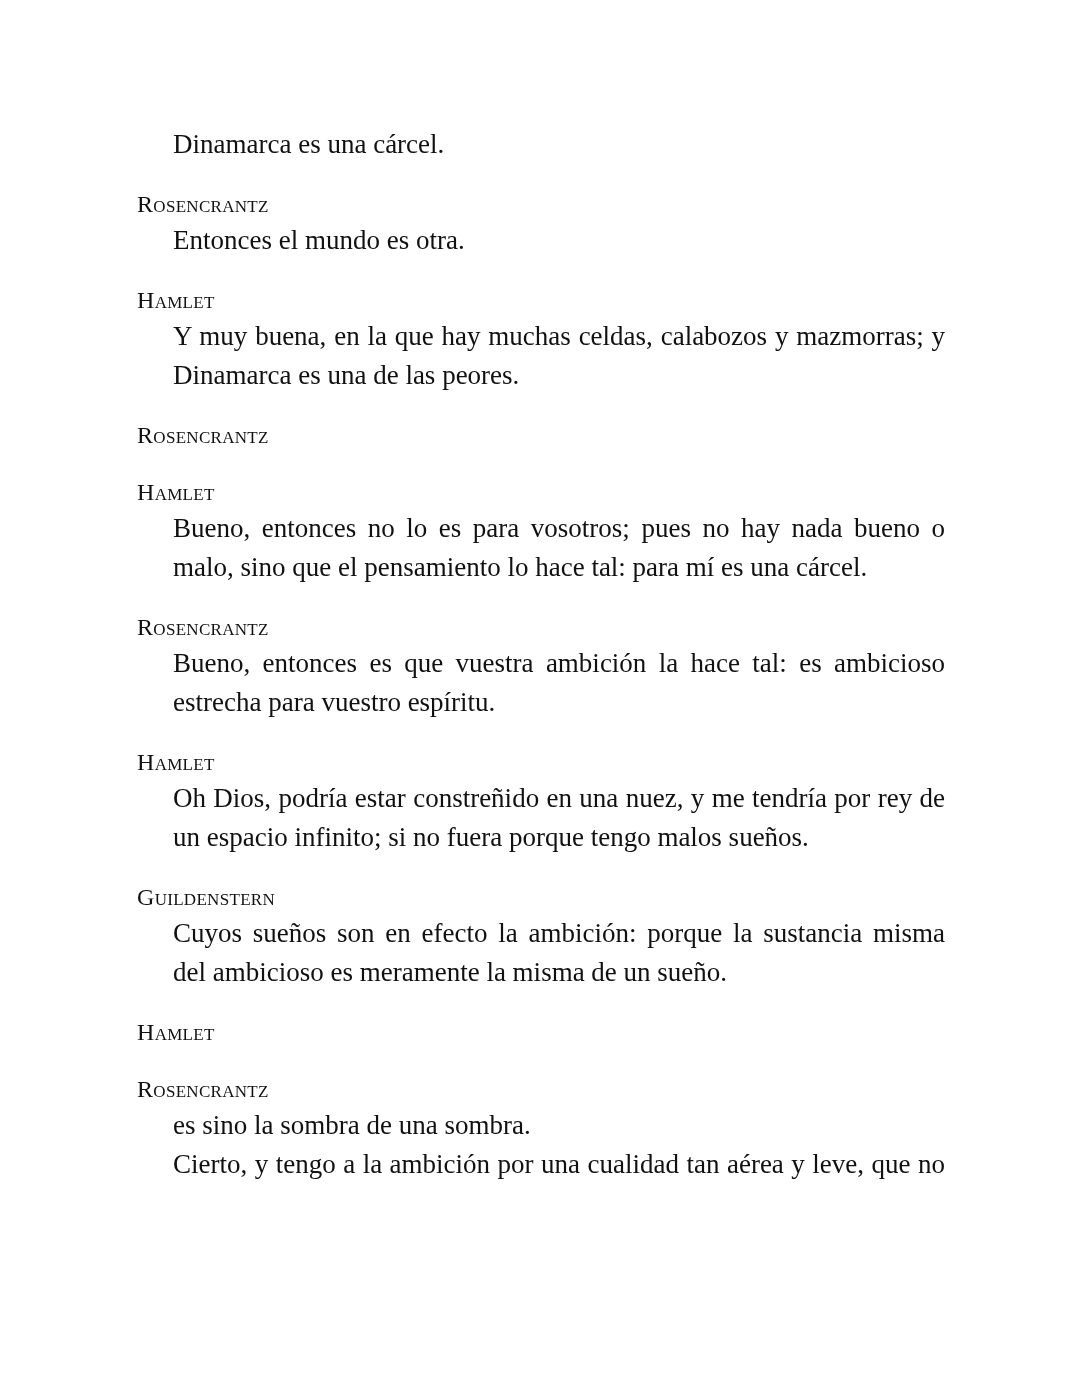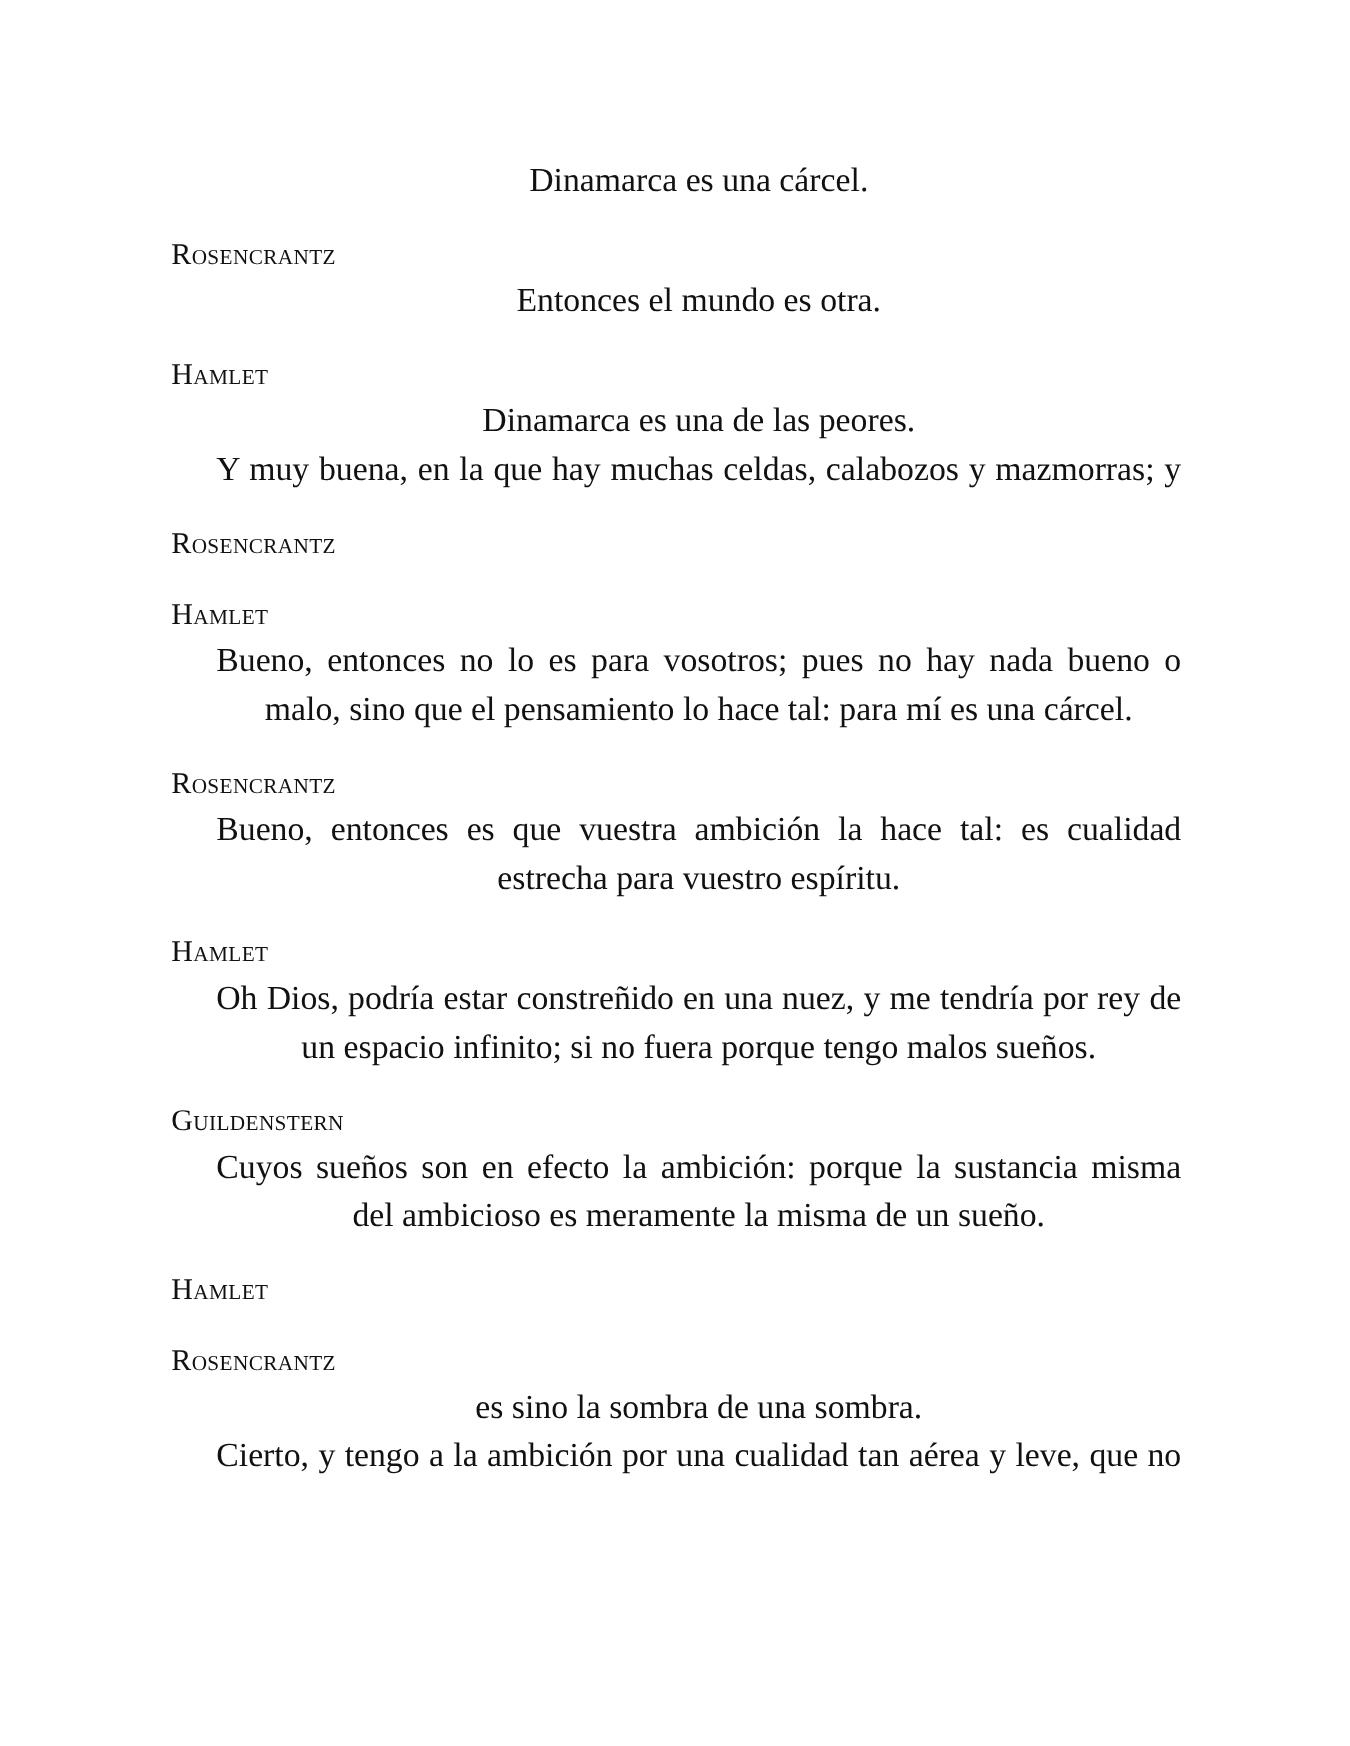--- a/index.html
+++ b/index.html
@@ -33,21 +33,21 @@
     white-space: nowrap;
   }
   .dialogue {
     margin: 0;
     padding-left: 36px;
     font-size: 27px;
     line-height: 39px;
   }
   .line {
     display: block;
-    text-align: center;
+    text-align: left;
   }
   
   .line.j {
     text-align: justify;
     text-align-last: justify;
   }
 </style>
 </head>
 <body>
 
@@ -63,41 +63,41 @@
     <div class="speech">
       <div class="speaker">Rosencrantz</div>
       <p class="dialogue">
         <span class="line">Entonces el mundo es otra.</span>
       </p>
     </div>
 
     <div class="speech">
       <div class="speaker">Hamlet</div>
       <p class="dialogue">
+        <span class="line j">Y muy buena, en la que hay muchas celdas, calabozos y mazmorras; y</span>
         <span class="line">Dinamarca es una de las peores.</span>
-        <span class="line j">Y muy buena, en la que hay muchas celdas, calabozos y mazmorras; y</span>
       </p>
     </div>
 
     <div class="speech">
       <div class="speaker">Rosencrantz</div>
     </div>
 
     <div class="speech">
       <div class="speaker">Hamlet</div>
       <p class="dialogue">
         <span class="line j">Bueno, entonces no lo es para vosotros; pues no hay nada bueno o</span>
         <span class="line">malo, sino que el pensamiento lo hace tal: para mí es una cárcel.</span>
       </p>
     </div>
 
     <div class="speech">
       <div class="speaker">Rosencrantz</div>
       <p class="dialogue">
-        <span class="line j">Bueno, entonces es que vuestra ambición la hace tal: es cualidad</span>
+        <span class="line j">Bueno, entonces es que vuestra ambición la hace tal: es ambicioso</span>
         <span class="line">estrecha para vuestro espíritu.</span>
       </p>
     </div>
 
     <div class="speech">
       <div class="speaker">Hamlet</div>
       <p class="dialogue">
         <span class="line j">Oh Dios, podría estar constreñido en una nuez, y me tendría por rey de</span>
         <span class="line">un espacio infinito; si no fuera porque tengo malos sueños.</span>
       </p>

